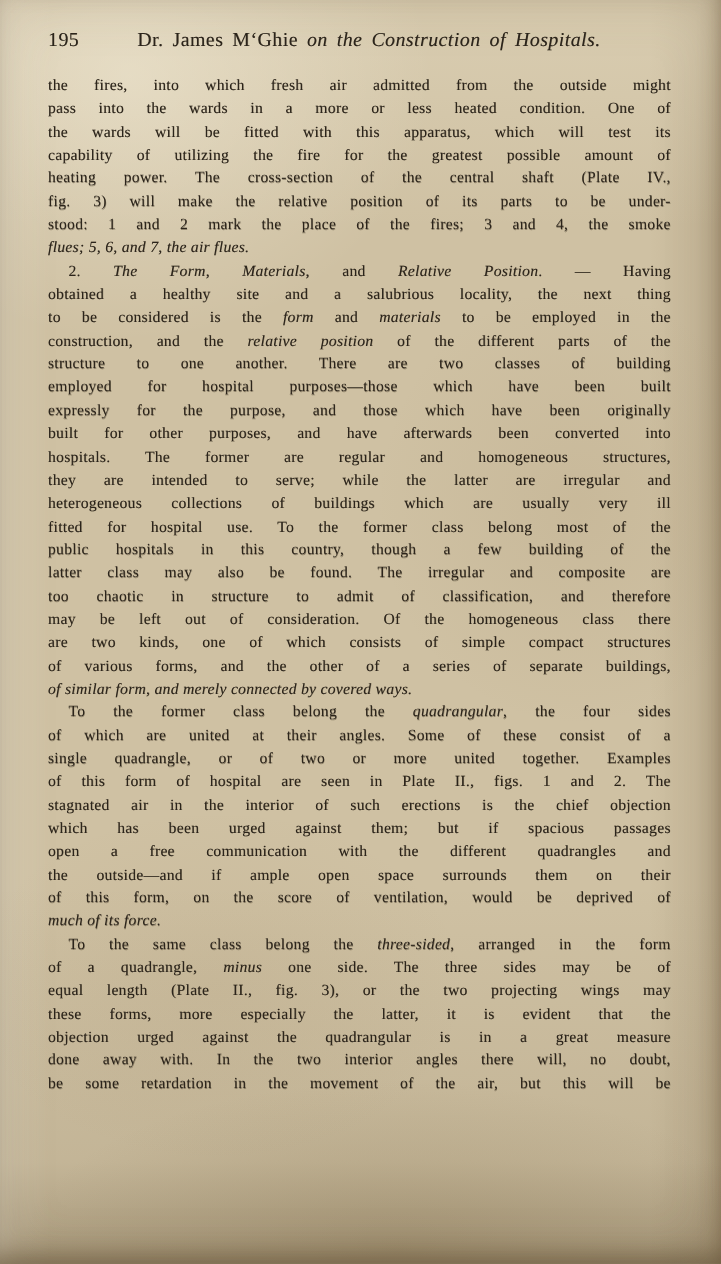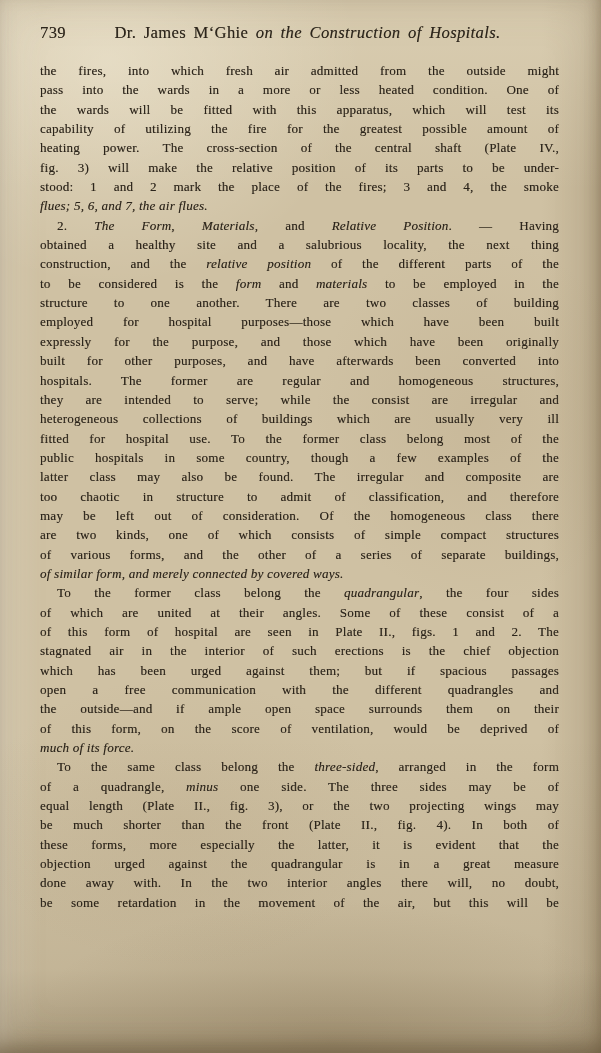--- a/index.html
+++ b/index.html
@@ -56,70 +56,70 @@
     text-align-last: justify;
   }
   .line.lastline { text-align-last: left; font-style: italic; }
   .line.firstline { text-indent: 17px; }
 </style>
 </head>
 <body>
 
 <div class="page">
   <div class="running-header">
-    <span class="page-number">739</span>
+    <span class="page-number">195</span>
     <span class="running-title"><span>Dr. James M‘Ghie </span><span class="it">on the Construction of Hospitals.</span></span>
   </div>
   <div class="page-body" id="page-body">
       <div class="para">
         <div class="line"><span>the fires, into which fresh air admitted from the outside might</span></div>
         <div class="line"><span>pass into the wards in a more or less heated condition. One of</span></div>
         <div class="line"><span>the wards will be fitted with this apparatus, which will test its</span></div>
         <div class="line"><span>capability of utilizing the fire for the greatest possible amount of</span></div>
         <div class="line"><span>heating power. The cross-section of the central shaft (Plate IV.,</span></div>
         <div class="line"><span>fig. 3) will make the relative position of its parts to be under-</span></div>
         <div class="line"><span>stood: 1 and 2 mark the place of the fires; 3 and 4, the smoke</span></div>
         <div class="line lastline"><span>flues; 5, 6, and 7, the air flues.</span></div>
       </div>
       <div class="para">
         <div class="line firstline"><span>2. </span><span class="it">The Form</span><span>, </span><span class="it">Materials</span><span>, and </span><span class="it">Relative Position</span><span>. — Having</span></div>
         <div class="line"><span>obtained a healthy site and a salubrious locality, the next thing</span></div>
+        <div class="line"><span>to be considered is the </span><span class="it">form</span><span> and </span><span class="it">materials</span><span> to be employed in the</span></div>
         <div class="line"><span>construction, and the </span><span class="it">relative position</span><span> of the different parts of the</span></div>
-        <div class="line"><span>to be considered is the </span><span class="it">form</span><span> and </span><span class="it">materials</span><span> to be employed in the</span></div>
         <div class="line"><span>structure to one another. There are two classes of building</span></div>
         <div class="line"><span>employed for hospital purposes—those which have been built</span></div>
         <div class="line"><span>expressly for the purpose, and those which have been originally</span></div>
         <div class="line"><span>built for other purposes, and have afterwards been converted into</span></div>
         <div class="line"><span>hospitals. The former are regular and homogeneous structures,</span></div>
-        <div class="line"><span>they are intended to serve; while the consist are irregular and</span></div>
+        <div class="line"><span>they are intended to serve; while the latter are irregular and</span></div>
         <div class="line"><span>heterogeneous collections of buildings which are usually very ill</span></div>
         <div class="line"><span>fitted for hospital use. To the former class belong most of the</span></div>
-        <div class="line"><span>public hospitals in some country, though a few examples of the</span></div>
+        <div class="line"><span>public hospitals in this country, though a few building of the</span></div>
         <div class="line"><span>latter class may also be found. The irregular and composite are</span></div>
         <div class="line"><span>too chaotic in structure to admit of classification, and therefore</span></div>
         <div class="line"><span>may be left out of consideration. Of the homogeneous class there</span></div>
         <div class="line"><span>are two kinds, one of which consists of simple compact structures</span></div>
         <div class="line"><span>of various forms, and the other of a series of separate buildings,</span></div>
         <div class="line lastline"><span>of similar form, and merely connected by covered ways.</span></div>
       </div>
       <div class="para">
         <div class="line firstline"><span>To the former class belong the </span><span class="it">quadrangular</span><span>, the four sides</span></div>
         <div class="line"><span>of which are united at their angles. Some of these consist of a</span></div>
+        <div class="line"><span>single quadrangle, or of two or more united together. Examples</span></div>
         <div class="line"><span>of this form of hospital are seen in Plate II., figs. 1 and 2. The</span></div>
         <div class="line"><span>stagnated air in the interior of such erections is the chief objection</span></div>
         <div class="line"><span>which has been urged against them; but if spacious passages</span></div>
         <div class="line"><span>open a free communication with the different quadrangles and</span></div>
         <div class="line"><span>the outside—and if ample open space surrounds them on their</span></div>
         <div class="line"><span>of this form, on the score of ventilation, would be deprived of</span></div>
         <div class="line lastline"><span>much of its force.</span></div>
       </div>
       <div class="para">
         <div class="line firstline"><span>To the same class belong the </span><span class="it">three-sided</span><span>, arranged in the form</span></div>
         <div class="line"><span>of a quadrangle, </span><span class="it">minus</span><span> one side. The three sides may be of</span></div>
         <div class="line"><span>equal length (Plate II., fig. 3), or the two projecting wings may</span></div>
-        <div class="line"><span>be much shorter than the front (Plate II., fig. 4). In both of</span></div>
         <div class="line"><span>these forms, more especially the latter, it is evident that the</span></div>
         <div class="line"><span>objection urged against the quadrangular is in a great measure</span></div>
         <div class="line"><span>done away with. In the two interior angles there will, no doubt,</span></div>
         <div class="line"><span>be some retardation in the movement of the air, but this will be</span></div>
       </div>
     </div>
 </div>
 
 </body></html>

